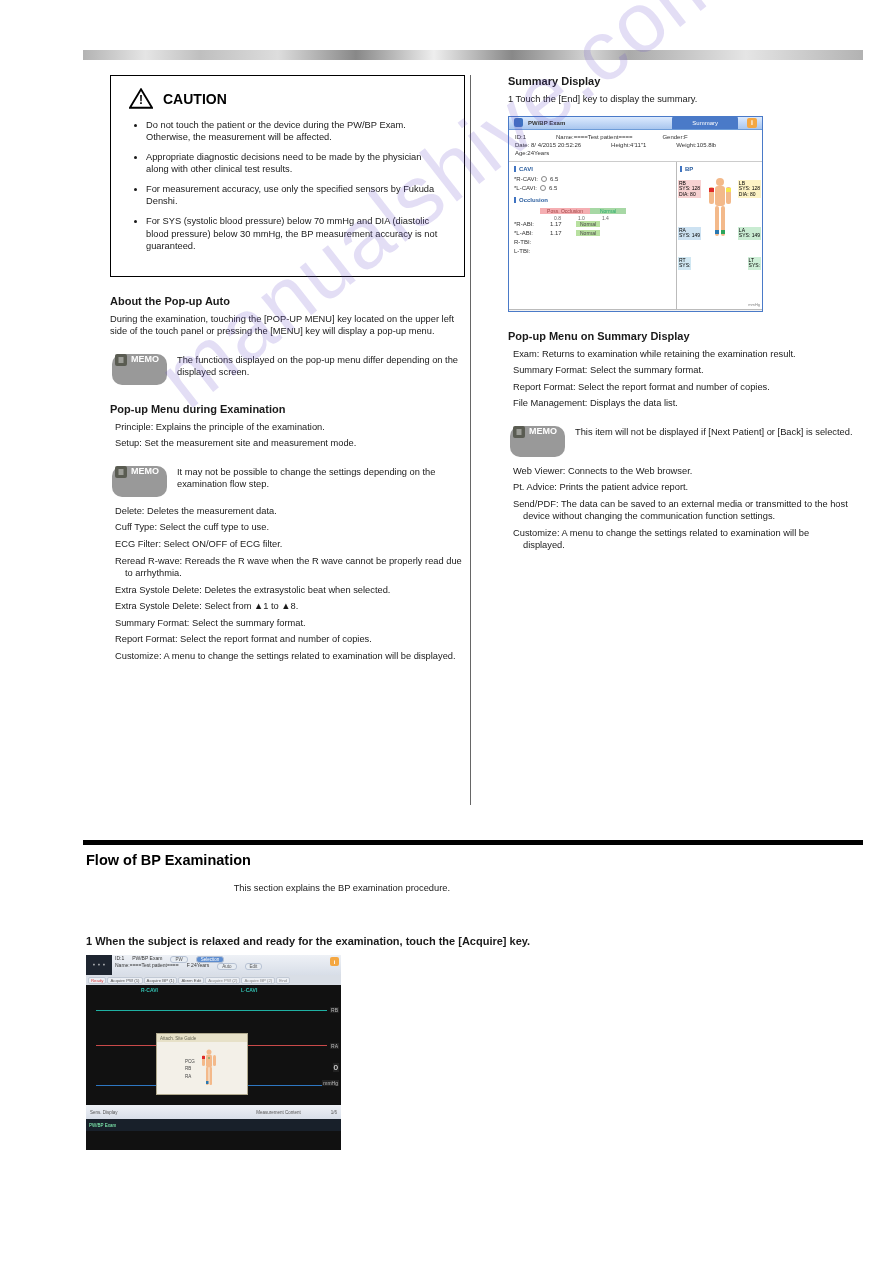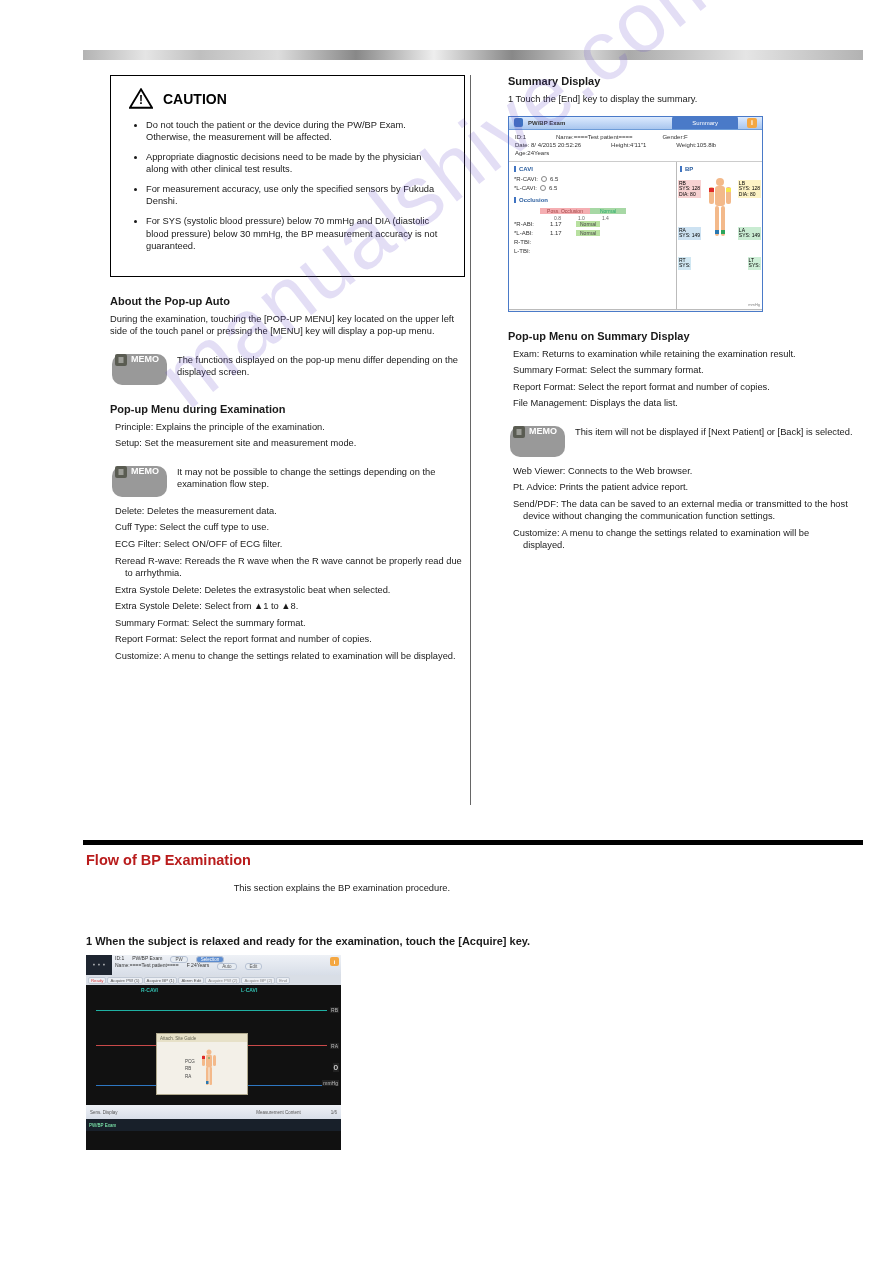--- a/index.html
+++ b/index.html
@@ -55,21 +55,21 @@
   .s1-grade { display:flex; gap:4px; margin-bottom:3px; }
   .s1-grade .lab { width:32px; color:#333; }
   .s1-grade .val { width:22px; color:#333; }
   .s1-grade .nm { background:#b8e0a0; padding:0 4px; color:#444; font-size:5px; display:flex; align-items:center; }
   .s1-body-svg { width:34px; height:70px; margin:0 auto; display:block; }
   .s1-bp-lab { position:absolute; font-size:5px; line-height:1.1; }
   .s1-bot { height:16px; background:linear-gradient(#f2f2f2,#dedede); border-top:1px solid #bbb; display:flex; align-items:center; justify-content:space-around; font-size:5px; color:#333; }
 
   
   .secbar { position:absolute; left:83px; top:840px; width:780px; background:#000; height:5px; }
-  .sectitle { position:absolute; left:86px; top:852px; font-weight:bold; font-size:14.5px; color:#b91c1c; }
+  .sectitle { position:absolute; left:86px; top:852px; font-weight:bold; font-size:14.5px; color:#000000; }
   .secintro { position:absolute; left:70px; top:882px; width:380px; font-size:9.3px; color:#1a1a1a; line-height:1.35;text-align:right; }
   .secsub { position:absolute; left:86px; top:935px; font-weight:bold; font-size:11px; color:#1a1a1a; }
   
   
   .shot2 { position:absolute; left:86px; top:955px; width:255px; height:195px; background:#111; font-size:6px; overflow:hidden; }
   .s2-top { height:20px; background:linear-gradient(#eef1f6,#d8dee8); display:flex; }
   .s2-logo { width:26px; background:#1e2530; color:#fff; display:flex; align-items:center; justify-content:center; font-size:5px; }
   .s2-piblk { flex:1; padding:1px 3px; color:#333; font-size:5px; line-height:1.15; }
   .s2-piblk .r { display:flex; gap:8px; }
   .s2-pill { height:7px; display:flex; align-items:center; background:#e7ecf2; border:1px solid #b7c2d4; border-radius:3px; padding:0 4px; font-size:4.5px; color:#555; }

